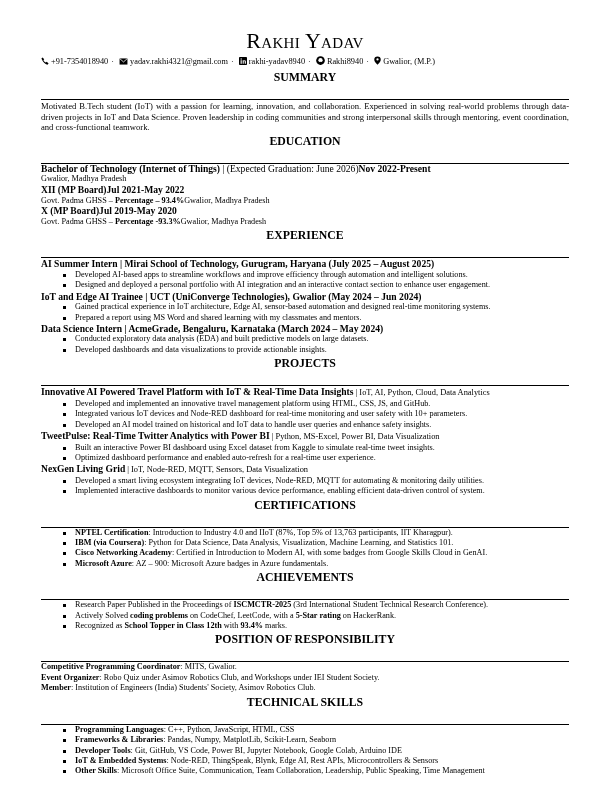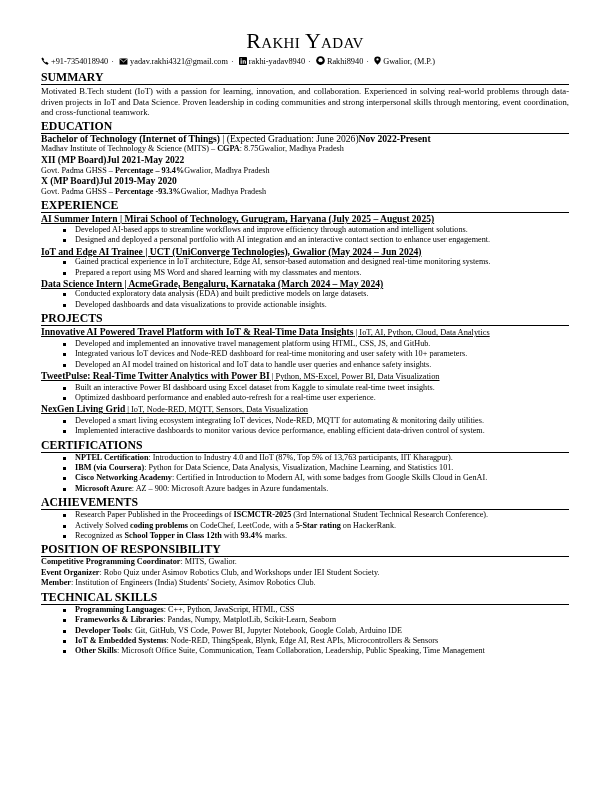--- a/index.html
+++ b/index.html
@@ -2,29 +2,29 @@
 <html><head>
 <meta charset="utf-8">
 <style>
   html, body { margin:0; padding:0; background:#ffffff; }
   body { width:612px; height:792px; position:relative; overflow:hidden; color:#000; font-family:"Liberation Serif", "DejaVu Serif", serif; }
   .page { position:absolute; left:41px; top:28px; width:528px; }
   .name { text-align:center; font-size:22px; letter-spacing:0.3px; line-height:26px; font-variant:small-caps; font-weight:normal; }
   .contact { text-align:left; font-size:8.3px; line-height:12px; margin-top:2px; white-space:nowrap; }
   .contact .ic { display:inline-block; vertical-align:-1px; margin-right:2px; }
   .contact .sep { margin:0 3px; }
-  .sec-h { font-weight:bold; font-size:11.8px; line-height:13px; margin-top:2px; border-bottom:1px solid #000; padding-bottom:0; }
+  .sec-h { font-weight:bold; font-size:11.8px; line-height:13px; margin-top:2px; border-bottom:1px solid #000; padding-bottom:15px;text-align:center; }
   .sec-body { font-size:8.6px; line-height:10.6px; }
   .summary { text-align:justify; padding-top:1px; }
   .edu-row { display:flex; justify-content:flex-start; align-items:baseline; white-space:nowrap; }
   .edu-title { font-weight:bold; font-size:9.6px; }
   .edu-title .normal { font-weight:normal; }
   .edu-date { font-weight:bold; font-size:9.6px; }
   .edu-sub { font-size:8.2px; }
-  .role { font-weight:bold; font-size:9.6px; text-decoration:underline; white-space:nowrap; line-height:11.5px; }
+  .role { font-weight:bold; font-size:9.6px; white-space:nowrap; line-height:11.5px; }
   .role .tech { font-weight:normal; font-size:8.4px; }
   ul { margin:0; padding:0; list-style:none; }
   li { position:relative; padding-left:34px; font-size:8.2px; line-height:10.4px; white-space:nowrap; }
   li::before { content:""; position:absolute; left:22px; top:4px; width:3px; height:3px; background:#000; }
   .plain { font-size:8.2px; line-height:10.4px; white-space:nowrap; }
   b { font-weight:bold; }
 </style>
 </head>
 <body>
 
@@ -60,21 +60,20 @@
   <div class="sec-body summary">Motivated B.Tech student (IoT) with a passion for learning, innovation, and collaboration. Experienced in solving real-world problems through data-driven projects in IoT and Data Science. Proven leadership in coding communities and strong interpersonal skills through mentoring, event coordination, and cross-functional teamwork.</div>
 
   <div class="sec-h">EDUCATION</div>
   <div class="sec-body">
     <div>
       <div class="edu-row">
         <span class="edu-title"><span>Bachelor of Technology (Internet of Things)</span><span class="normal"> | (Expected Graduation: June 2026)</span></span>
         <span class="edu-date">Nov 2022-Present</span>
       </div>
       <div class="edu-row edu-sub">
-        <span><span>Madhav Institute of Technology &amp; Science (MITS) – </span><b>CGPA</b><span>: 8.75</span></span>
         <span>Gwalior, Madhya Pradesh</span>
       </div>
     </div>
     <div>
       <div class="edu-row">
         <span class="edu-title">XII (MP Board)</span>
         <span class="edu-date">Jul 2021-May 2022</span>
       </div>
       <div class="edu-row edu-sub">
         <span><span>Govt. Padma GHSS – </span><b>Percentage – 93.4%</b></span>

